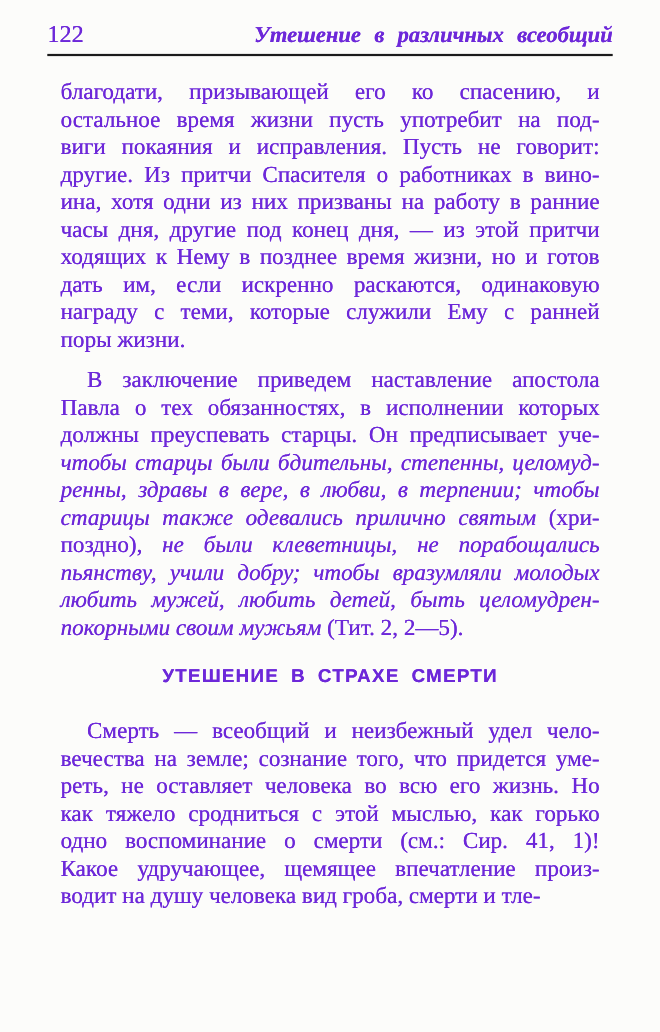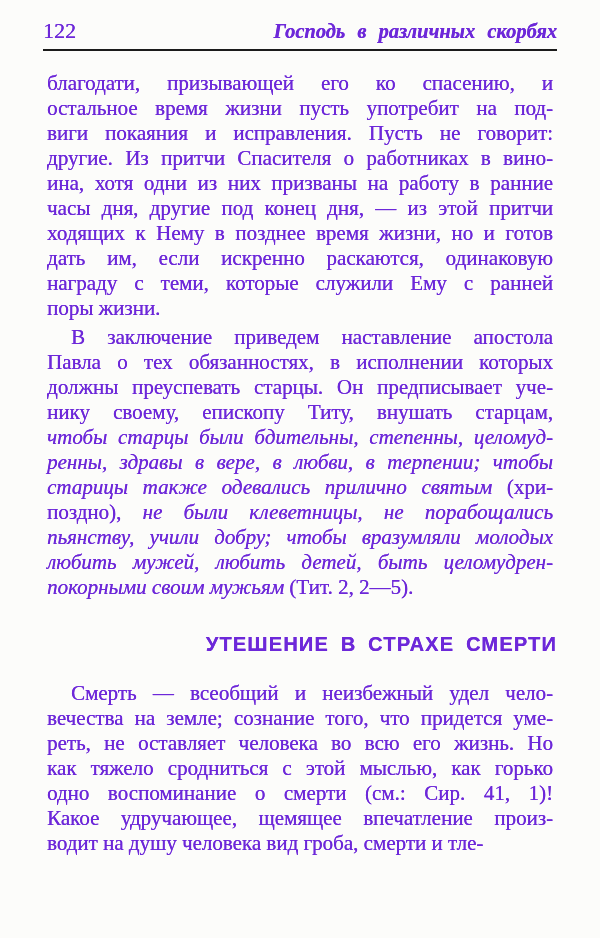--- a/index.html
+++ b/index.html
@@ -22,71 +22,70 @@
     padding-bottom: 5px;
   }
   .pagenum { font-size: 22px; }
   .runtitle {
     font-size: 20.5px;
     font-weight: bold;
     font-style: italic;
     word-spacing: 7px;
   }
   .page-body { margin-top: 20px; }
-  .para { margin: 4px; }
+  .para { margin: 12px; }
   .line {
     font-size: 21px;
     line-height: 25px;
     height: 25px;
     text-align: justify;
     text-align-last: justify;
     text-justify: inter-word;
     white-space: normal;
   }
   .line.end { text-align-last: left; }
   .line.indent { padding-left: 24px; }
   .it { font-style: italic; }
   .section-heading {
     font-family: "Liberation Sans", sans-serif;
     font-weight: bold;
-    font-size: 20px;
+    font-size: 17px;
     letter-spacing: 1.2px;
     word-spacing: 5px;
-    text-align: right;
-    margin-top: 34px;
+    text-align: center;
+    margin-top: 22px;
     margin-bottom: 27px;
     line-height: 20px;
   }
 </style>
 </head>
 <body>
 
 <div class="page">
   <div class="running-head">
     <span class="pagenum">122</span>
-    <span class="runtitle">Господь в различных скорбях</span>
+    <span class="runtitle">Утешение в различных всеобщий</span>
   </div>
   <div class="page-body">
       <div class="para">
         <div class="line"><span>благодати, призывающей его ко спасению, и</span></div>
         <div class="line"><span>остальное время жизни пусть употребит на под-</span></div>
         <div class="line"><span>виги покаяния и исправления. Пусть не говорит:</span></div>
         <div class="line"><span>другие. Из притчи Спасителя о работниках в вино-</span></div>
         <div class="line"><span>ина, хотя одни из них призваны на работу в ранние</span></div>
         <div class="line"><span>часы дня, другие под конец дня, — из этой притчи</span></div>
         <div class="line"><span>ходящих к Нему в позднее время жизни, но и готов</span></div>
         <div class="line"><span>дать им, если искренно раскаются, одинаковую</span></div>
         <div class="line"><span>награду с теми, которые служили Ему с ранней</span></div>
         <div class="line end"><span>поры жизни.</span></div>
       </div>
       <div class="para">
         <div class="line indent"><span>В заключение приведем наставление апостола</span></div>
         <div class="line"><span>Павла о тех обязанностях, в исполнении которых</span></div>
         <div class="line"><span>должны преуспевать старцы. Он предписывает уче-</span></div>
-        <div class="line"><span>нику своему, епископу Титу, внушать старцам,</span></div>
         <div class="line"><span class="it">чтобы старцы были бдительны, степенны, целомуд-</span></div>
         <div class="line"><span class="it">ренны, здравы в вере, в любви, в терпении; чтобы</span></div>
         <div class="line"><span class="it">старицы также одевались прилично святым </span><span>(хри-</span></div>
         <div class="line"><span>поздно), </span><span class="it">не были клеветницы, не порабощались</span></div>
         <div class="line"><span class="it">пьянству, учили добру; чтобы вразумляли молодых</span></div>
         <div class="line"><span class="it">любить мужей, любить детей, быть целомудрен-</span></div>
         <div class="line end"><span class="it">покорными своим мужьям </span><span>(Тит. 2, 2—5).</span></div>
       </div>
       <div class="section-heading">УТЕШЕНИЕ В СТРАХЕ СМЕРТИ</div>
       <div class="para">

